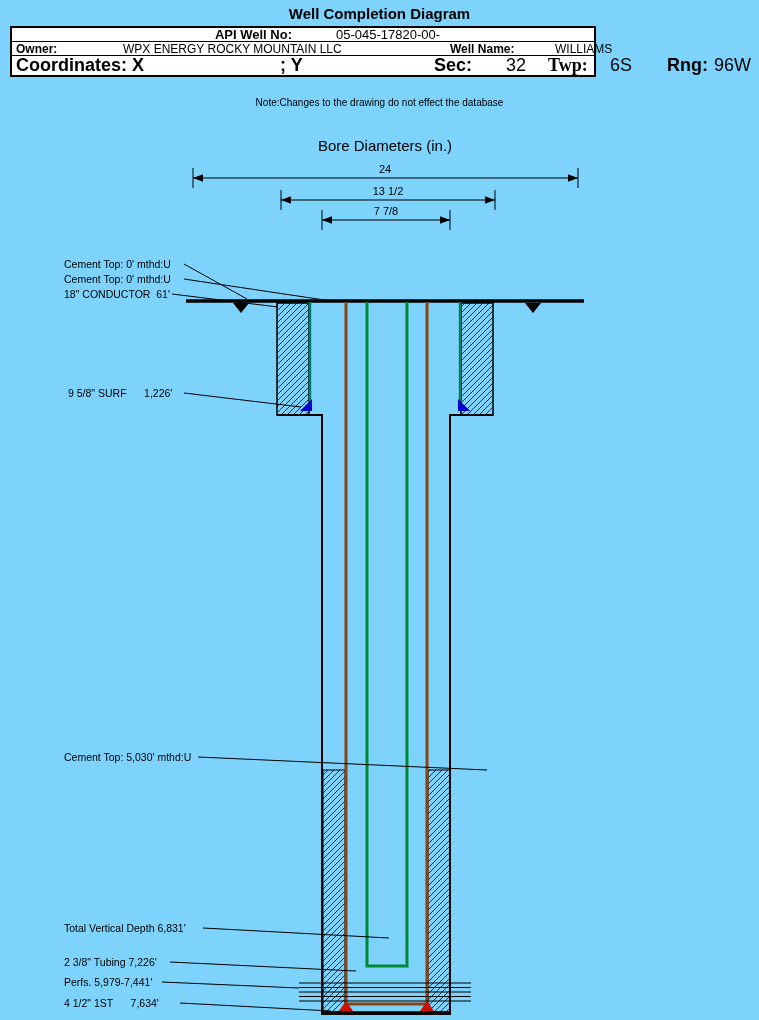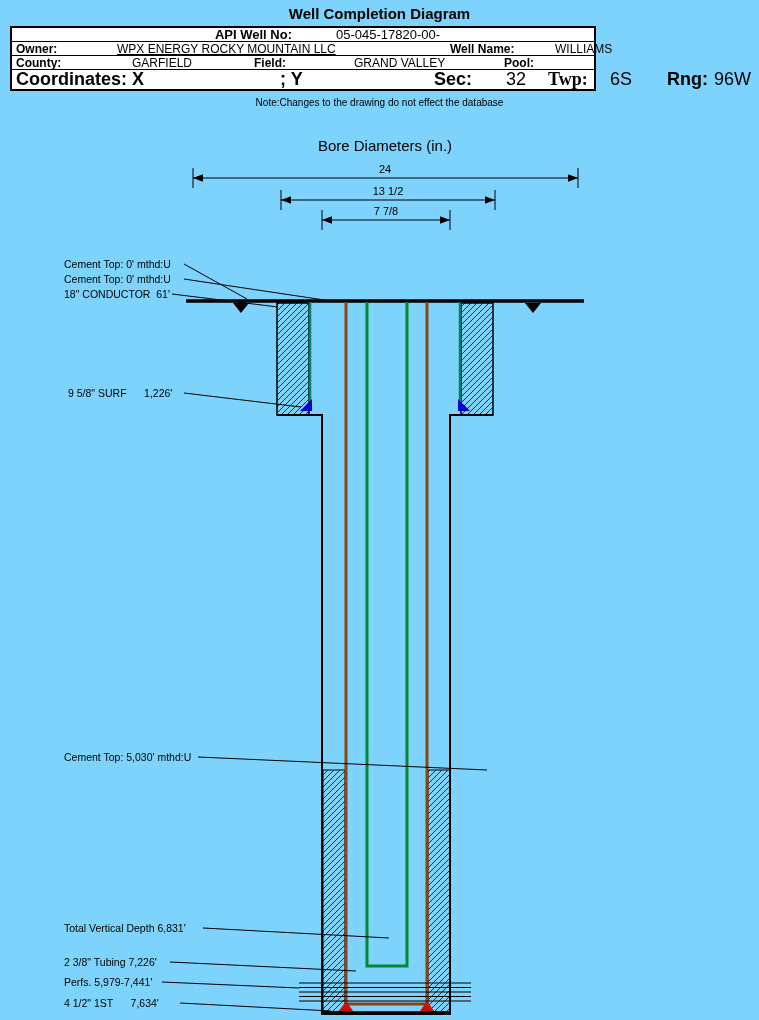--- a/index.html
+++ b/index.html
@@ -28,30 +28,23 @@
 
   <div class="doc-title">Well Completion Diagram</div>
 
   <div class="header-table">
     <div class="trow r1">
       <span class="cell lbl right" style="left:120px;width:160px;">API Well No:</span>
       <span class="cell" style="left:276px;margin-left:48px;">05-045-17820-00-</span>
     </div>
     <div class="trow r2">
       <span class="cell lbl" style="left:4px;">Owner:</span>
-      <span class="cell" style="left:105px;text-decoration:underline;">WPX ENERGY ROCKY MOUNTAIN LLC</span>
+      <span class="cell" style="left:111px;">WPX ENERGY ROCKY MOUNTAIN LLC</span>
       <span class="cell lbl" style="left:438px;">Well Name:</span>
       <span class="cell" style="left:543px;">WILLIAMS</span>
-    </div>
-    <div class="trow r3">
-      <span class="cell lbl" style="left:4px;">County:</span>
-      <span class="cell" style="left:120px;">GARFIELD</span>
-      <span class="cell lbl" style="left:242px;">Field:</span>
-      <span class="cell" style="left:342px;">GRAND VALLEY</span>
-      <span class="cell lbl" style="left:492px;">Pool:</span>
     </div>
     <div class="trow r4">
       <span class="cell lbl" style="left:4px;">Coordinates: X</span>
       <span class="cell lbl" style="left:268px;">; Y</span>
       <span class="cell lbl" style="left:422px;">Sec:</span>
       <span class="cell" style="left:494px;">32</span>
       <span class="cell lbl" style="left:536px;font-family:Liberation Serif, serif;">Twp:</span>
       <span class="cell" style="left:598px;">6S</span>
       <span class="cell lbl" style="left:655px;">Rng:</span>
       <span class="cell" style="left:702px;">96W</span>

